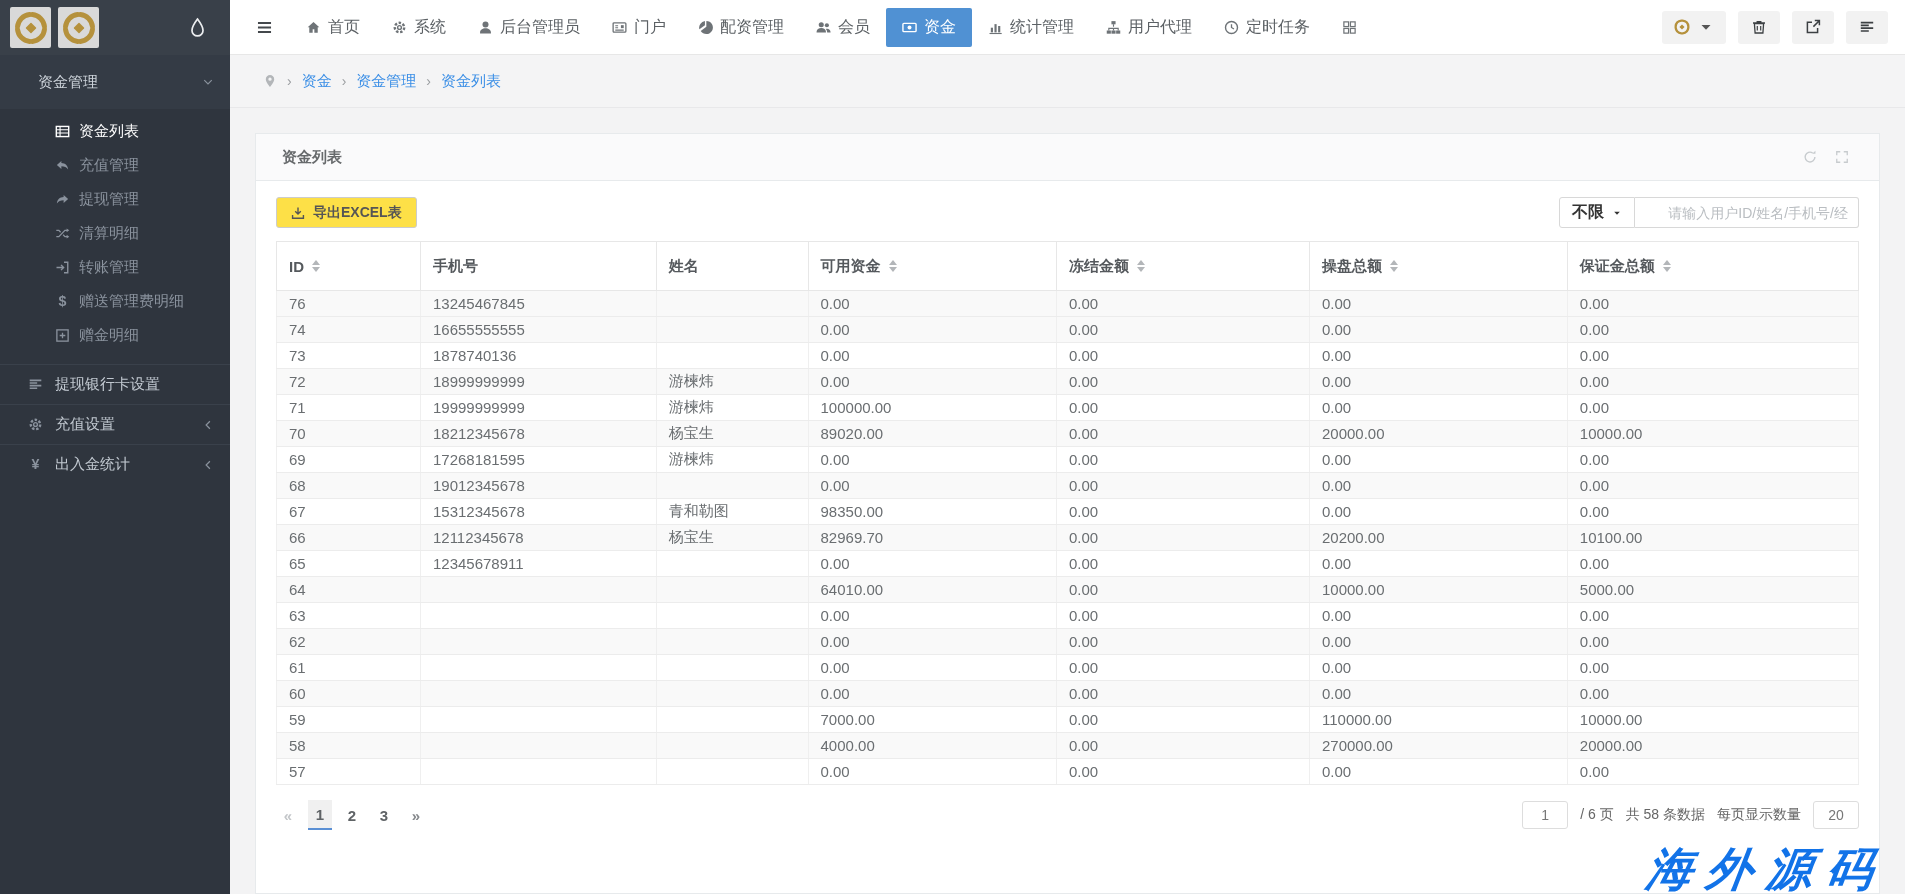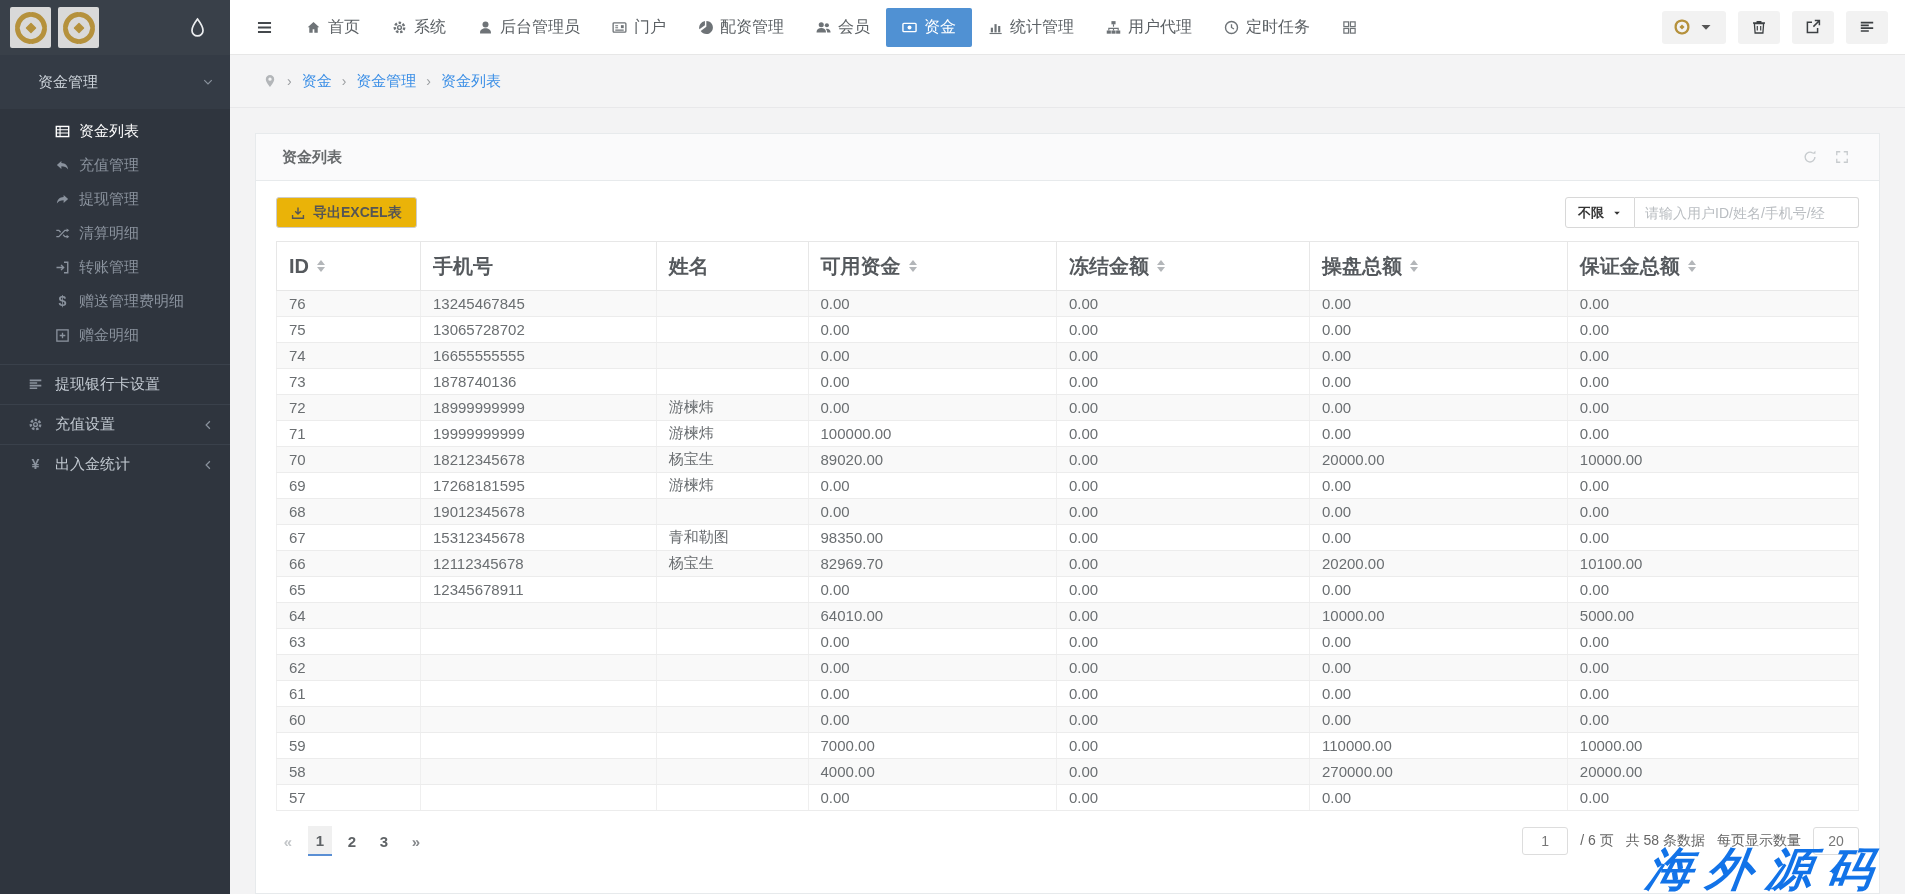--- a/index.html
+++ b/index.html
@@ -58,32 +58,32 @@
   
   .content{grid-column:2;grid-row:3;padding:25px 25px 0;overflow:hidden;}
   .panel{background:#fff;border:1px solid #e7eaec;min-height:761px;}
   .panel-head{height:47px;background:#fafafb;border-bottom:1px solid #e7eaec;display:flex;align-items:center;padding:0 30px 0 26px;}
   .panel-title{font-size:15px;font-weight:600;color:#676a6c;}
   .panel-tools{margin-left:auto;display:flex;gap:18px;}
   .ptool{font-size:14px;color:#c7cbce;cursor:pointer;}
   .panel-body{padding:16px 20px 0;}
 
   .toolbar{display:flex;align-items:center;height:31px;}
-  .export-btn{display:flex;align-items:center;gap:8px;height:31px;padding:0 14px;background:#eab308;border:1px solid #ccc;border-radius:3px;font-size:14px;font-weight:600;color:#555;cursor:pointer;font-family:inherit;}
+  .export-btn{display:flex;align-items:center;gap:8px;height:31px;padding:0 14px;background:#fde047;border:1px solid #ccc;border-radius:3px;font-size:14px;font-weight:600;color:#555;cursor:pointer;font-family:inherit;}
   .export-btn .ic{font-size:14px;}
   .filter-group{margin-left:auto;display:flex;}
-  .filter-btn{display:flex;align-items:center;gap:8px;height:31px;padding:0 12px;background:#fff;border:1px solid #d8d8d8;border-radius:3px 0 0 3px;font-size:13px;font-weight:bold;color:#333;cursor:pointer;font-family:inherit;}
+  .filter-btn{display:flex;align-items:center;gap:8px;height:31px;padding:0 12px;background:#fff;border:1px solid #d8d8d8;border-radius:3px 0 0 3px;font-size:16px;font-weight:bold;color:#333;cursor:pointer;font-family:inherit;}
   .filter-btn .caret{color:#333;}
-  .search-input{width:224px;height:31px;border:1px solid #d8d8d8;border-left:none;border-radius:0 3px 3px 0;padding:0 10px;font-size:14px;color:#555;outline:none;font-family:inherit;}
+  .search-input{width:224px;height:31px;border:1px solid #d8d8d8;border-left:none;border-radius:0 3px 3px 0;padding:0 10px;font-size:14px;color:#555;outline:none;font-family:inherit;text-align:right;}
   .search-input::placeholder{color:#b9bdc1;}
 
   
   .grid-table{width:100%;border-collapse:collapse;table-layout:fixed;margin-top:13px;}
   .grid-table th{height:49px;border:1px solid #e7e7e7;padding:0 0 0 12px;text-align:left;background:#fff;}
-  .th-in{display:flex;align-items:center;gap:8px;font-size:20px;font-weight:bold;color:#55595d;}
+  .th-in{display:flex;align-items:center;gap:8px;font-size:15px;font-weight:bold;color:#55595d;}
   .sort{display:inline-flex;flex-direction:column;gap:2px;cursor:pointer;}
   .sort b{display:block;width:0;height:0;border:4px solid transparent;}
   .sort .up{border-bottom:5px solid #b3b6b9;border-top:none;}
   .sort .dn{border-top:5px solid #b3b6b9;border-bottom:none;}
   .grid-table td{height:26px;padding:0 4px 0 12px;font-size:15px;color:#6a6e71;border-right:1px solid #efefef;border-left:1px solid #efefef;border-bottom:1px solid #ececec;overflow:hidden;white-space:nowrap;}
   .grid-table tr.stripe{background:#f9f9f9;}
 
   
   .table-foot{display:flex;align-items:center;margin-top:15px;padding-bottom:12px;}
   .pager{display:flex;align-items:flex-start;gap:8px;}
@@ -526,29 +526,20 @@
           <tbody>
               <tr class="stripe">
                 <td>76</td>
                 <td>13245467845</td>
                 <td></td>
                 <td>0.00</td>
                 <td>0.00</td>
                 <td>0.00</td>
                 <td>0.00</td>
               </tr>
-              <tr>
-                <td>75</td>
-                <td>13065728702</td>
-                <td></td>
-                <td>0.00</td>
-                <td>0.00</td>
-                <td>0.00</td>
-                <td>0.00</td>
-              </tr>
               <tr class="stripe">
                 <td>74</td>
                 <td>16655555555</td>
                 <td></td>
                 <td>0.00</td>
                 <td>0.00</td>
                 <td>0.00</td>
                 <td>0.00</td>
               </tr>
               <tr>

